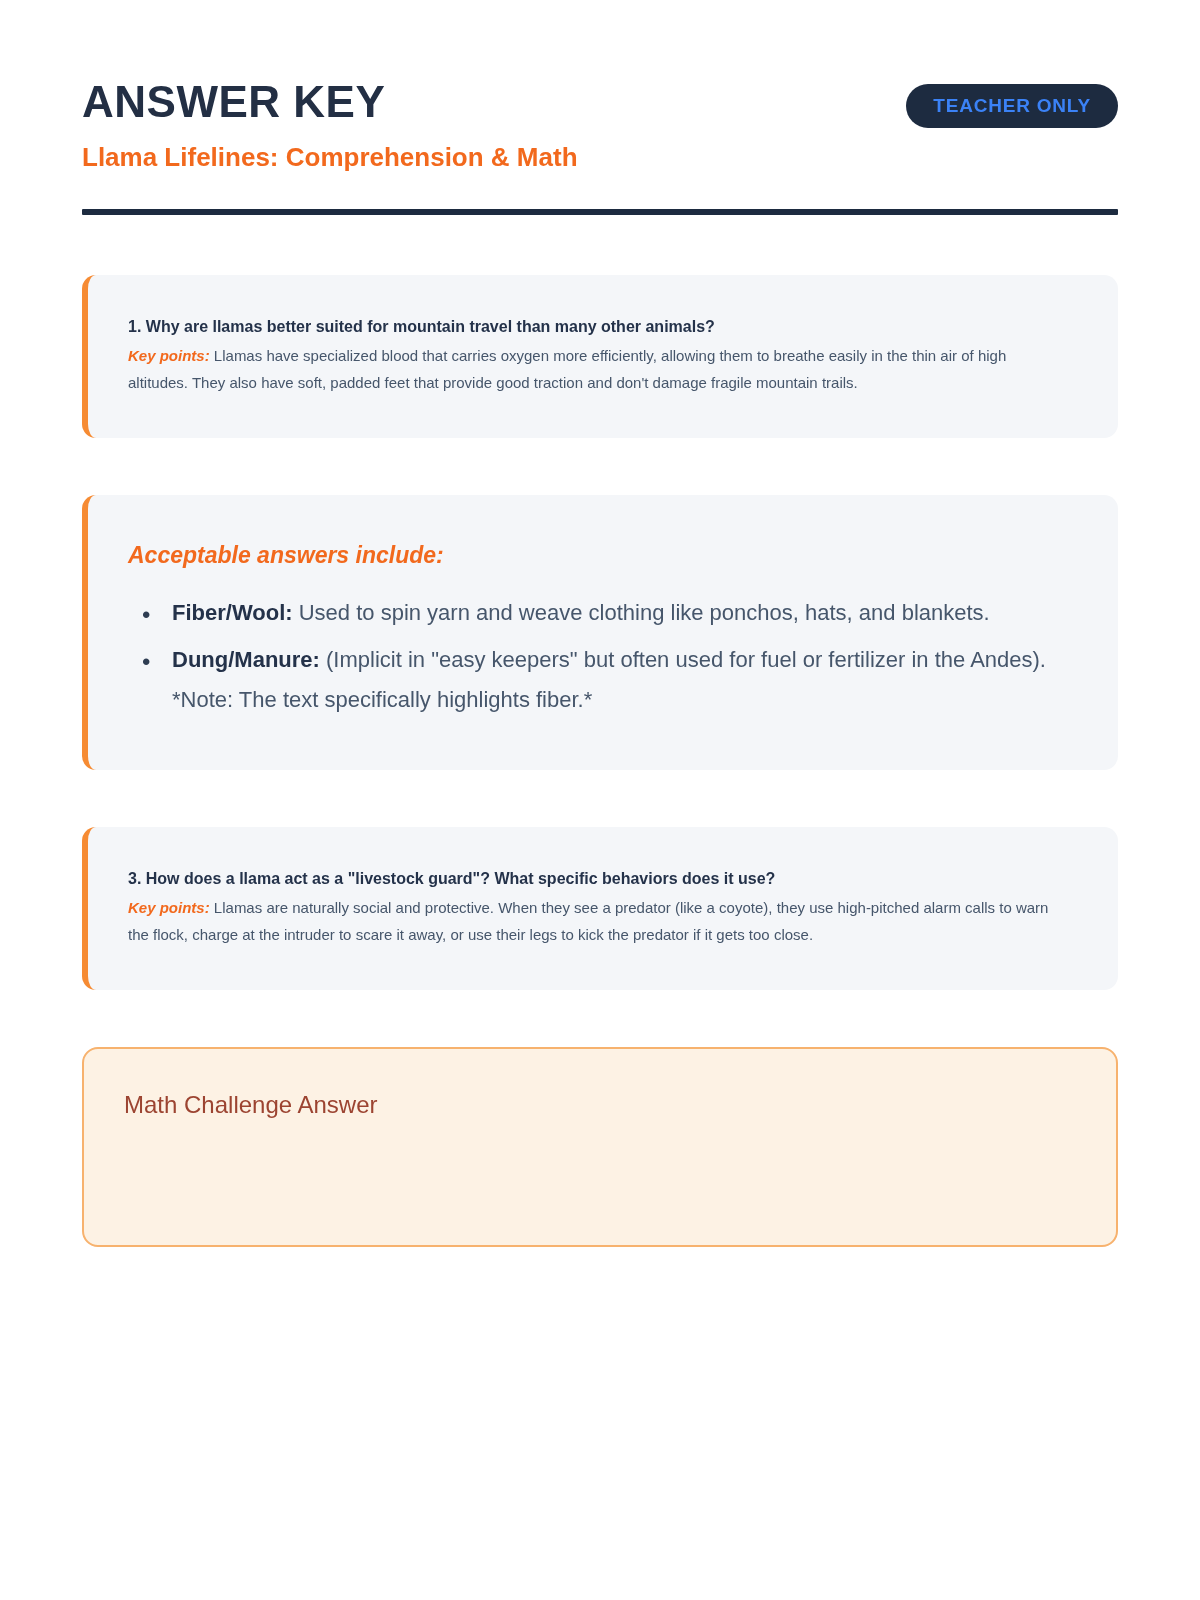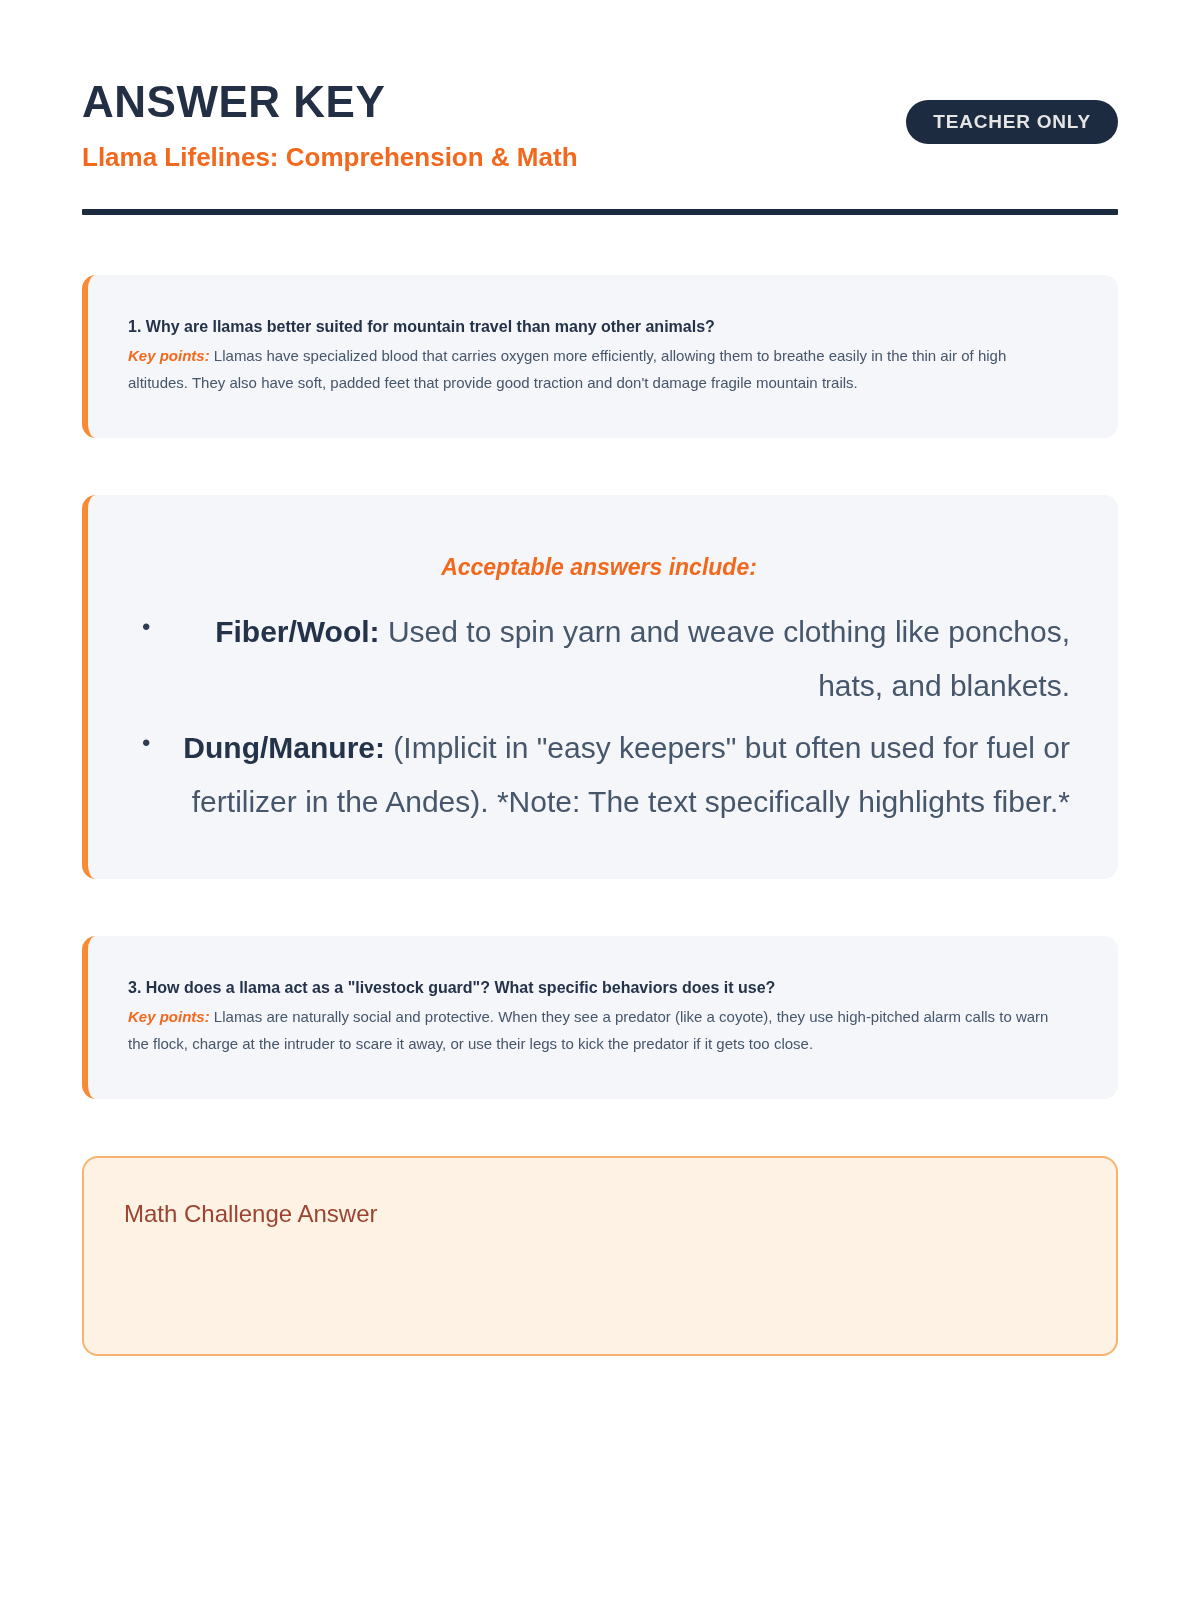--- a/index.html
+++ b/index.html
@@ -30,23 +30,23 @@
     color: #232f44;
     line-height: 1.1;
   }
   .page-subtitle {
     margin-top: 16px;
     font-size: 26px;
     font-weight: 700;
     color: #f2691d;
   }
   .teacher-badge {
-    margin-top: 22px;
+    margin-top: 6px;
     background: #1d2b40;
-    color: #e5e5e5;
+    color: #3b82f6;
     font-size: 19px;
     font-weight: 700;
     letter-spacing: 0.8px;
     padding: 11px 27px;
     border-radius: 999px;
     white-space: nowrap;
   }
   .divider {
     margin-top: 36px;
     height: 6px;
@@ -73,38 +73,36 @@
     font-size: 15px;
     line-height: 1.8;
     color: #46566b;
   }
   .key-label {
     color: #f2691d;
     font-style: italic;
     font-weight: 700;
   }
   .label-line {
-    margin-top: 14px;
+    margin-top: 2px;
     font-size: 23px;
     line-height: 1.8;
-    text-align: center;
   }
   ul.answer-bullets {
     list-style: none;
     margin-top: 16px;
     padding-left: 14px;
   }
   ul.answer-bullets li {
     position: relative;
     padding-left: 30px;
-    font-size: 30px;
+    font-size: 22px;
     line-height: 1.8;
     color: #46566b;
     margin-bottom: 8px;
-    text-align: right;
   }
   ul.answer-bullets li::before {
     content: "\2022";
     position: absolute;
     left: 0;
     top: 0;
     color: #2e3d52;
     font-size: 24px;
   }
   .bullet-term {

